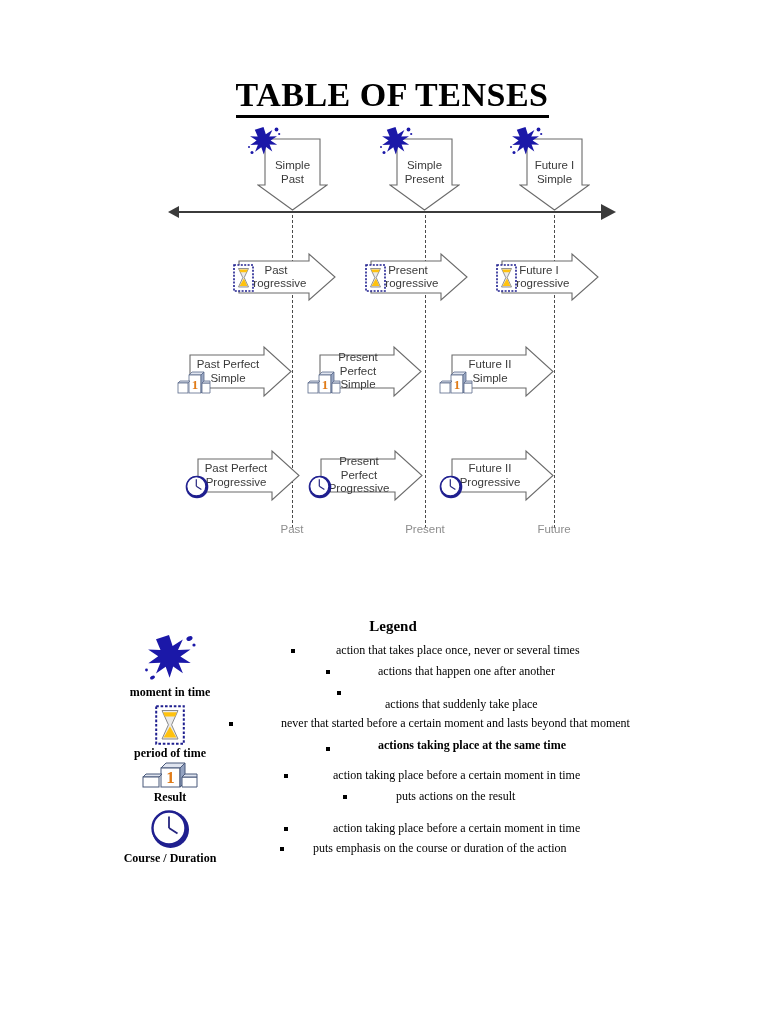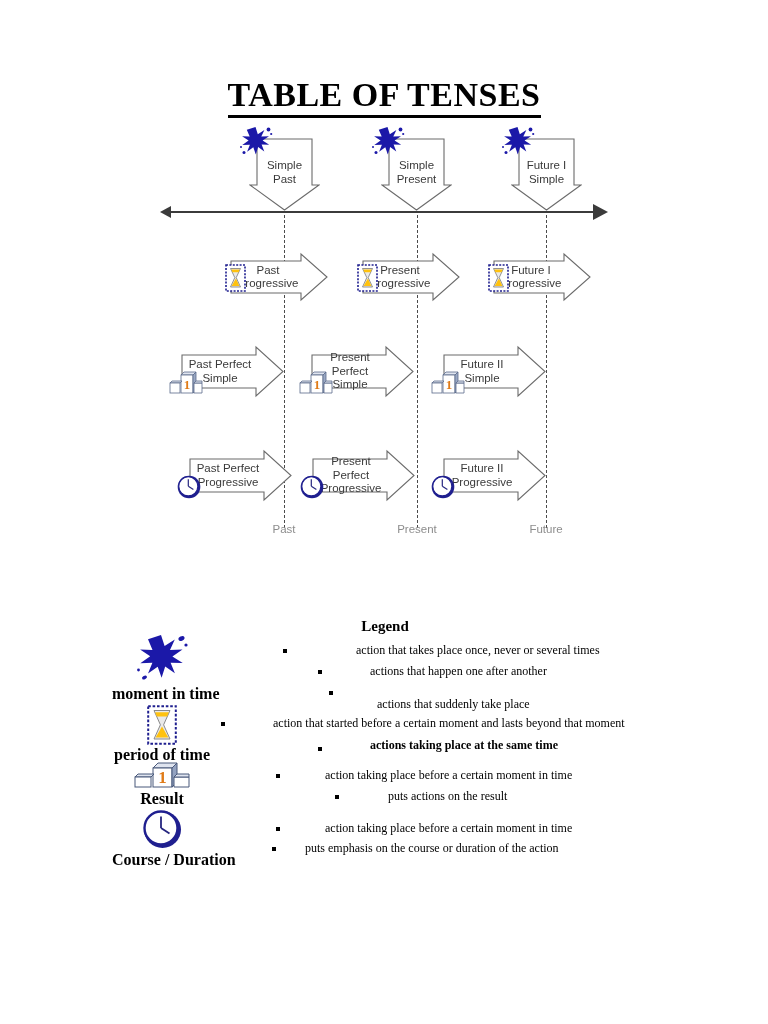--- a/index.html
+++ b/index.html
@@ -3,21 +3,21 @@
 <meta charset="utf-8">
 <style>
   html,body{margin:0;padding:0;}
   body{
     width:768px;height:1024px;
     background:#ffffff;
     font-family:"Liberation Sans", sans-serif;
     position:relative;
     overflow:hidden;
   }
-  .page{position:absolute;left:0;top:0;width:656px;height:1024px;}
+  .page{position:absolute;left:8px;top:0;width:656px;height:1024px;}
 
   
   #title{
     position:absolute;left:0;top:76px;width:768px;
     text-align:center;
     font-family:"Liberation Serif", serif;
     font-weight:bold;
     font-size:34px;
     letter-spacing:.5px;
     color:#000;
@@ -95,21 +95,21 @@
   
   #legend-title{
     position:absolute;left:290px;top:618px;width:190px;
     text-align:center;
     font-family:"Liberation Serif", serif;
     font-weight:bold;font-size:15px;color:#000;
   }
   .legend-icon-wrap{position:absolute;text-align:center;}
   .legend-icon-wrap .cap{
     font-family:"Liberation Serif", serif;
-    font-weight:bold;font-size:16px;color:#000;
+    font-weight:bold;font-size:12px;color:#000;
     margin-top:1px;white-space:nowrap;
   }
   .legend-line{
     position:absolute;
     font-family:"Liberation Serif", serif;
     font-size:12px;color:#000;white-space:nowrap;
   }
   .legend-bullet{
     position:absolute;
     width:4px;height:4px;background:#000;
@@ -360,40 +360,40 @@
         <path fill="#1b18a8" d="M27,3 L30.6,14 L40.8,7.4 L36,18 L48.5,17.4 L38.4,24.4 L48.7,31 L36.6,30.7 L40.9,41.2 L31.2,34.4 L27.6,45.8 L23.7,34.7 L14,41.6 L18.4,30.8 L6.3,31.3 L16.2,24.3 L6.1,17.6 L18.5,18.1 L14,7.2 Z"></path>
         <ellipse fill="#1b18a8" cx="47.5" cy="6.5" rx="3.2" ry="2.2" transform="rotate(-28 47.5 6.5)"></ellipse>
         <ellipse fill="#1b18a8" cx="10.5" cy="45.5" rx="2.6" ry="1.8" transform="rotate(-28 10.5 45.5)"></ellipse>
         <circle fill="#1b18a8" cx="52.0" cy="13.0" r="1.6"></circle>
         <circle fill="#1b18a8" cx="4.5" cy="38.0" r="1.4"></circle>
       </svg>
       <div class="cap">moment in time</div>
     </div>
 
     <div class="legend-bullet" style="left:283px;top:649px;"></div>
-    <div class="legend-line" style="left:328px;top:643px;margin-left:28px;">action that takes place once, never or several times</div>
+    <div class="legend-line" style="left:328px;top:643px;">action that takes place once, never or several times</div>
 
     <div class="legend-bullet" style="left:318px;top:670px;"></div>
     <div class="legend-line" style="left:370px;top:664px;">actions that happen one after another</div>
 
     <div class="legend-bullet" style="left:329px;top:691px;"></div>
     <div class="legend-line" style="left:377px;top:685px;margin-top:12px;">actions that suddenly take place</div>
 
     <div class="legend-icon-wrap" style="left:112px;top:705px;width:100px;">
       <svg class="icon-svg" style="margin:0 auto;" width="30" height="40" viewBox="0 0 30 40">
         <rect x="1.2" y="1.2" width="27.6" height="37.6" fill="#ffffff" stroke="#1f1f8f" stroke-width="2" stroke-dasharray="2.6 1.8"></rect>
         <path d="M7,5.5 L23,5.5 L16.6,19.8 L23,34 L7,34 L13.4,19.8 Z" fill="#e9e9e9" stroke="#8a8a8a" stroke-width="1"></path>
         <path d="M8.6,32.6 L21.4,32.6 L15,21.6 Z" fill="#ffc20e"></path>
         <path d="M8.1,7.2 L21.9,7.2 L20.1,11.6 L9.9,11.6 Z" fill="#ffc20e"></path>
       </svg>
       <div class="cap">period of time</div>
     </div>
 
     <div class="legend-bullet" style="left:221px;top:722px;"></div>
-    <div class="legend-line" style="left:273px;top:716px;">action that started before a certain moment and lasts beyond that moment</div>
+    <div class="legend-line" style="left:273px;top:716px;">never that started before a certain moment and lasts beyond that moment</div>
 
     <div class="legend-bullet" style="left:318px;top:747px;"></div>
     <div class="legend-line" style="left:370px;top:738px;font-weight:bold;">actions taking place at the same time</div>
 
     <div class="legend-icon-wrap" style="left:112px;top:762px;width:100px;">
       <svg class="icon-svg" style="margin:0 auto;" width="58" height="27" viewBox="0 0 58 27">
         <polygon points="20,6 39,6 44,1 25,1" fill="#dfe4ef" stroke="#49587a" stroke-width="1"></polygon>
         <rect x="20" y="6" width="19" height="19" fill="#ffffff" stroke="#49587a" stroke-width="1"></rect>
         <polygon points="39,6 44,1 44,20 39,25" fill="#93a2c0" stroke="#49587a" stroke-width="1"></polygon>
         <polygon points="2,15 18,15 21,12 5,12" fill="#dfe4ef" stroke="#49587a" stroke-width="1"></polygon>

